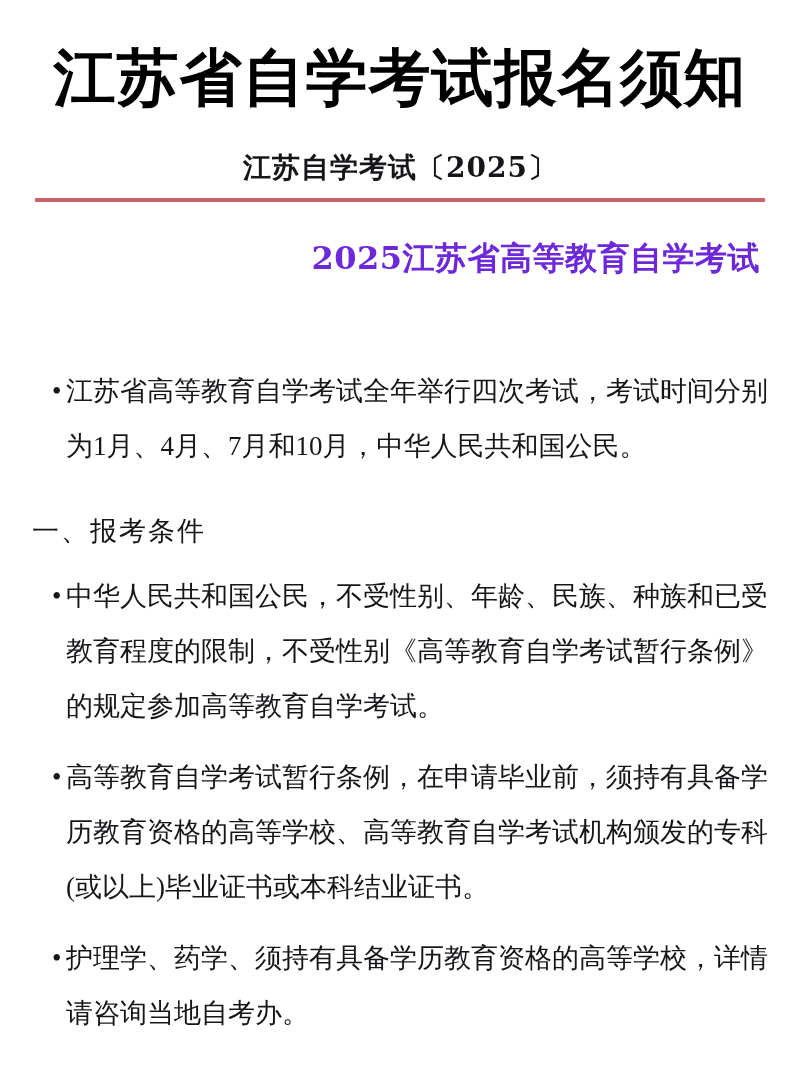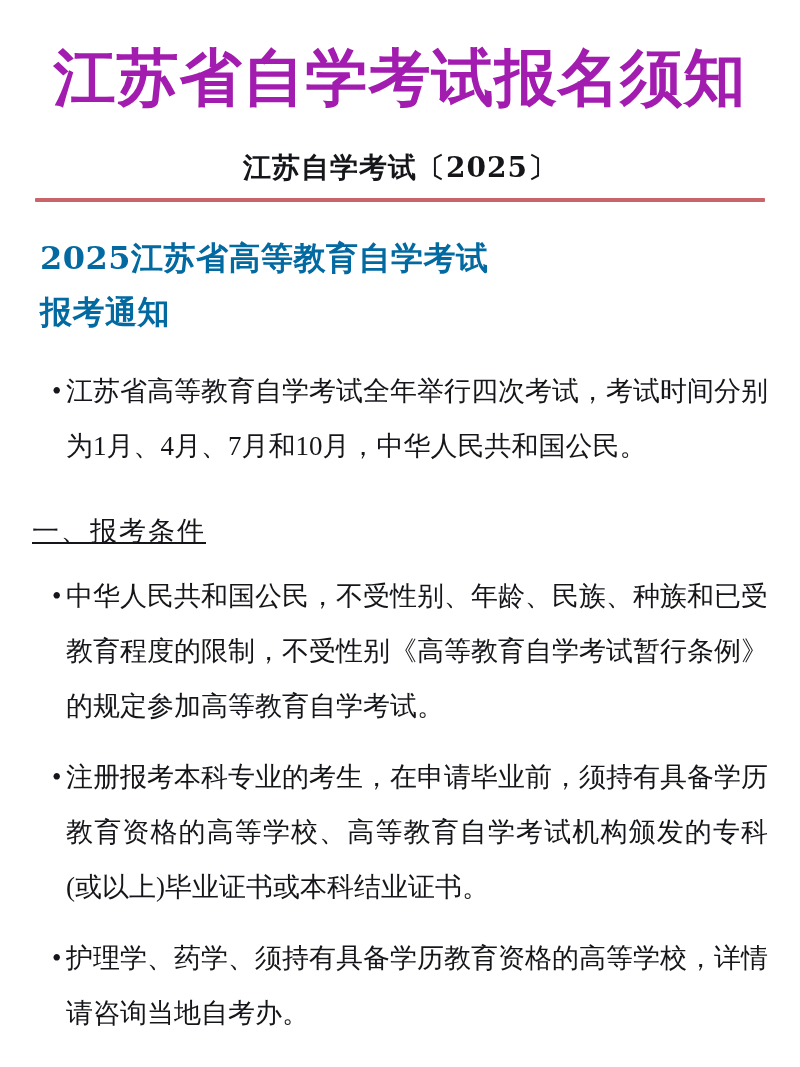--- a/index.html
+++ b/index.html
@@ -64,27 +64,27 @@
     background: #c9656a;
     border-radius: 1px;
   }
 
   
   .doc-heading {
     position: absolute;
     left: 40px;
     top: 231px;
     width: 720px;
-    text-align: left;
+    text-align: right;
     font-family: "DejaVu Serif", "Liberation Serif", serif;
     font-weight: 700;
     font-size: 32px;
     line-height: 54px;
     letter-spacing: 0.5px;
-    color: #0369a1;
+    color: #6d28d9;
   }
   .doc-heading .line2 {
     display: block;
   }
 
   
   .body-wrap {
     position: absolute;
     left: 32px;
     top: 364px;
@@ -116,56 +116,54 @@
   }
 
   .section-heading {
     font-family: "Liberation Serif", "DejaVu Serif", serif;
     font-size: 27px;
     line-height: 55px;
     letter-spacing: 2px;
     color: #15161a;
     margin: 30px 0 10px 0;
     padding-left: 0px;
-    text-decoration: underline;
   }
 </style>
 </head>
 <body>
 
 <div class="page">
 
-  <div class="banner-title" style="color: #a21caf;">江苏省自学考试报名须知</div>
+  <div class="banner-title" style="color: #000000;">江苏省自学考试报名须知</div>
 
   <div class="subtitle">江苏自学考试〔2025〕</div>
 
   <div class="divider" style="background: rgb(201, 101, 106);"></div>
 
   <div class="doc-heading">
     <span class="line1">2025江苏省高等教育自学考试</span>
-    <span class="line2">报考通知</span>
   </div>
 
   <div class="body-wrap">
 
     <div class="para">
       <span class="dot">•</span>
       <span class="ptext">江苏省高等教育自学考试全年举行四次考试，考试时间分别为1月、4月、7月和10月，中华人民共和国公民。</span>
     </div>
 
     <div class="section-heading">一、报考条件</div>
 
     <div class="para">
       <span class="dot">•</span>
       <span class="ptext">中华人民共和国公民，不受性别、年龄、民族、种族和已受教育程度的限制，不受性别《高等教育自学考试暂行条例》的规定参加高等教育自学考试。</span>
     </div>
 
     <div class="para">
       <span class="dot">•</span>
-      <span class="ptext">注册报考本科专业的考生，在申请毕业前，须持有具备学历教育资格的高等学校、高等教育自学考试机构颁发的专科(或以上)毕业证书或本科结业证书。</span>
+      <span class="ptext">高等教育自学考试暂行条例，在申请毕业前，须持有具备学历教育资格的高等学校、高等教育自学考试机构颁发的专科(或以上)毕业证书或本科结业证书。</span>
     </div>
 
     <div class="para">
       <span class="dot">•</span>
       <span class="ptext">护理学、药学、须持有具备学历教育资格的高等学校，详情请咨询当地自考办。</span>
     </div>
 
   </div>
 
 </div>

